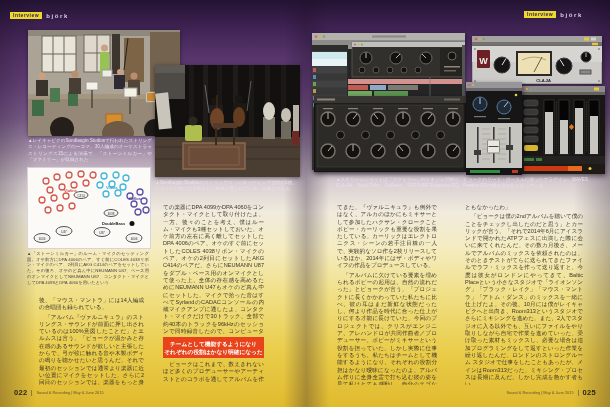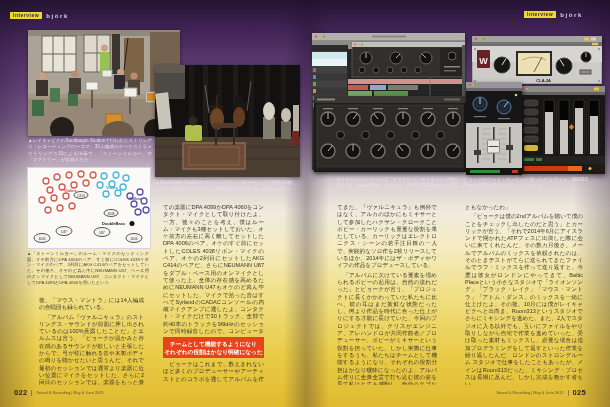--- a/index.html
+++ b/index.html
@@ -30,21 +30,21 @@
   .lp-col2-after{left:163px;top:361px;width:101px;height:22px;}
   .rp-col1{left:337px;top:204px;width:100px;height:181px;}
   .rp-col2{left:465px;top:204px;width:118px;height:181px;}
   .pullquote{position:absolute;left:163px;top:337px;width:101px;height:21px;background:#e8431a;color:#ffffff;
     font-weight:bold;font-size:5.7px;line-height:8px;text-align:center;display:flex;flex-direction:column;justify-content:center;}
   
   .footer{position:absolute;bottom:10px;display:flex;align-items:center;gap:4px;font-size:3.9px;color:#60542e;}
   .footer .rule{width:1px;height:6px;background:#8a7c44;}
   .pageno{font-size:7.5px;font-weight:bold;color:#2c2614;letter-spacing:.3px;}
   .footer-left{left:14px;}
-  .footer-right{right:24px;margin-top:36px;}
+  .footer-right{right:14px;margin-top:36px;}
   
   .win{position:absolute;box-shadow:1px 2px 5px rgba(10,6,14,.55);}
   .z1{z-index:1}.z2{z-index:2}.z3{z-index:3}.z4{z-index:4}.z5{z-index:5}
   .rp-cap{position:absolute;left:336px;top:177px;width:252px;font-size:4.6px;line-height:6.3px;color:#e9ddf2;text-align:justify;z-index:6;}
 </style>
 </head>
 <body>
 
 <div class="spread">
 

